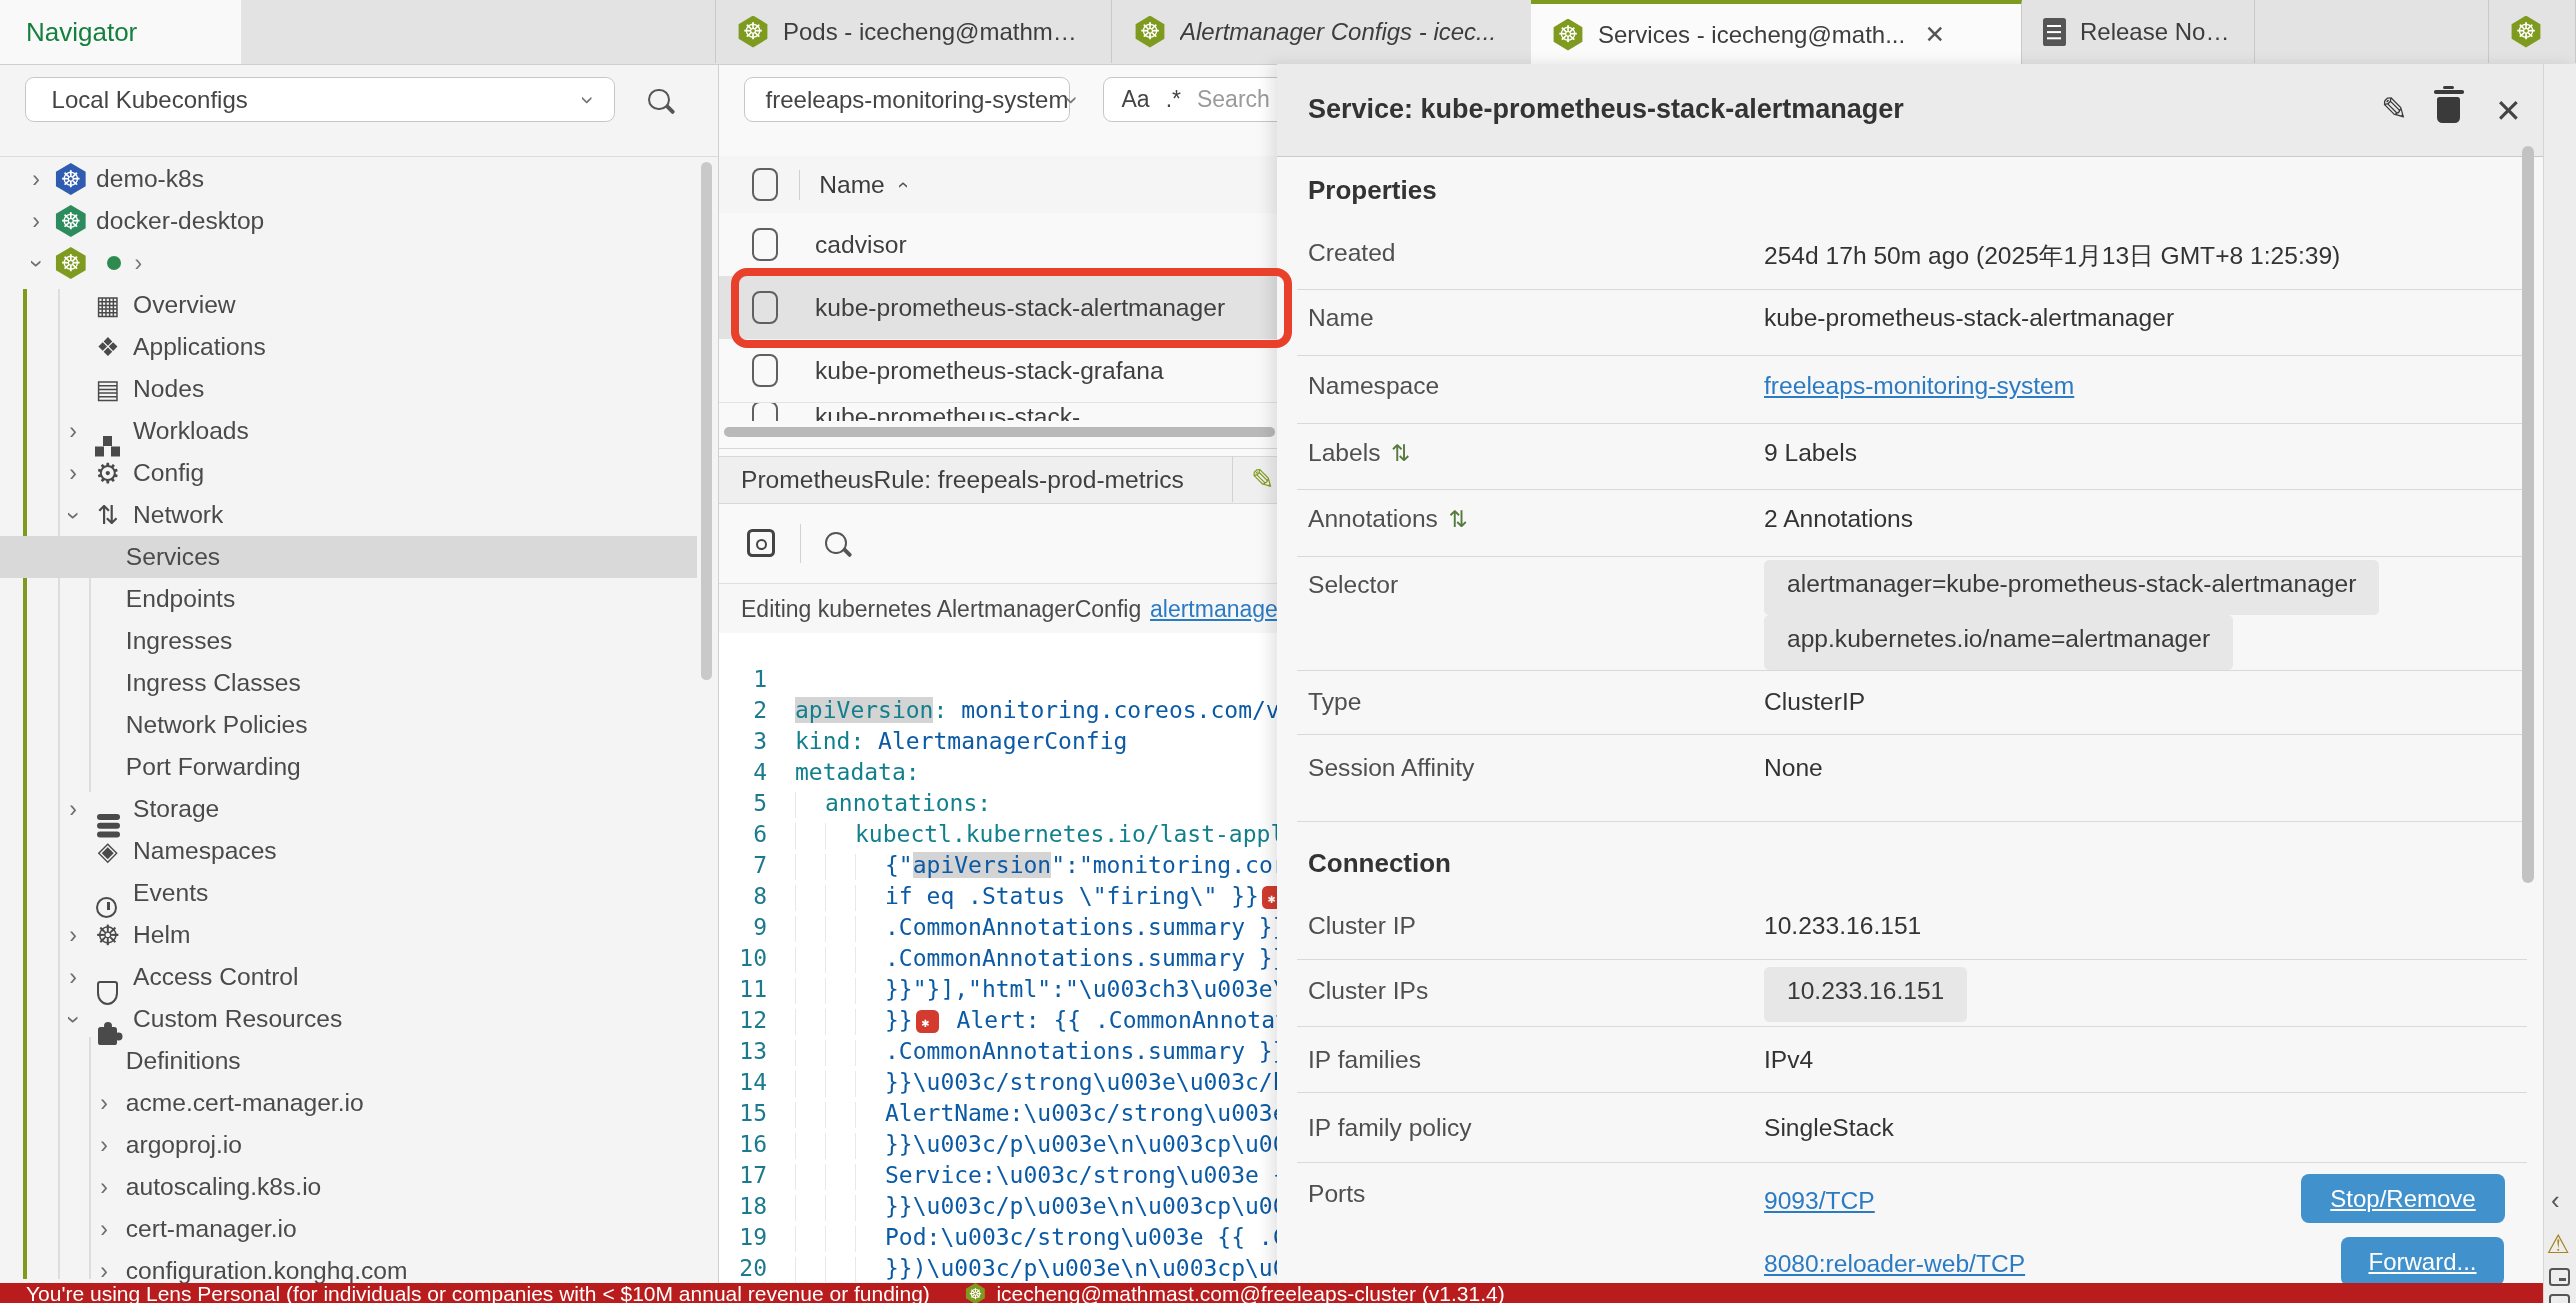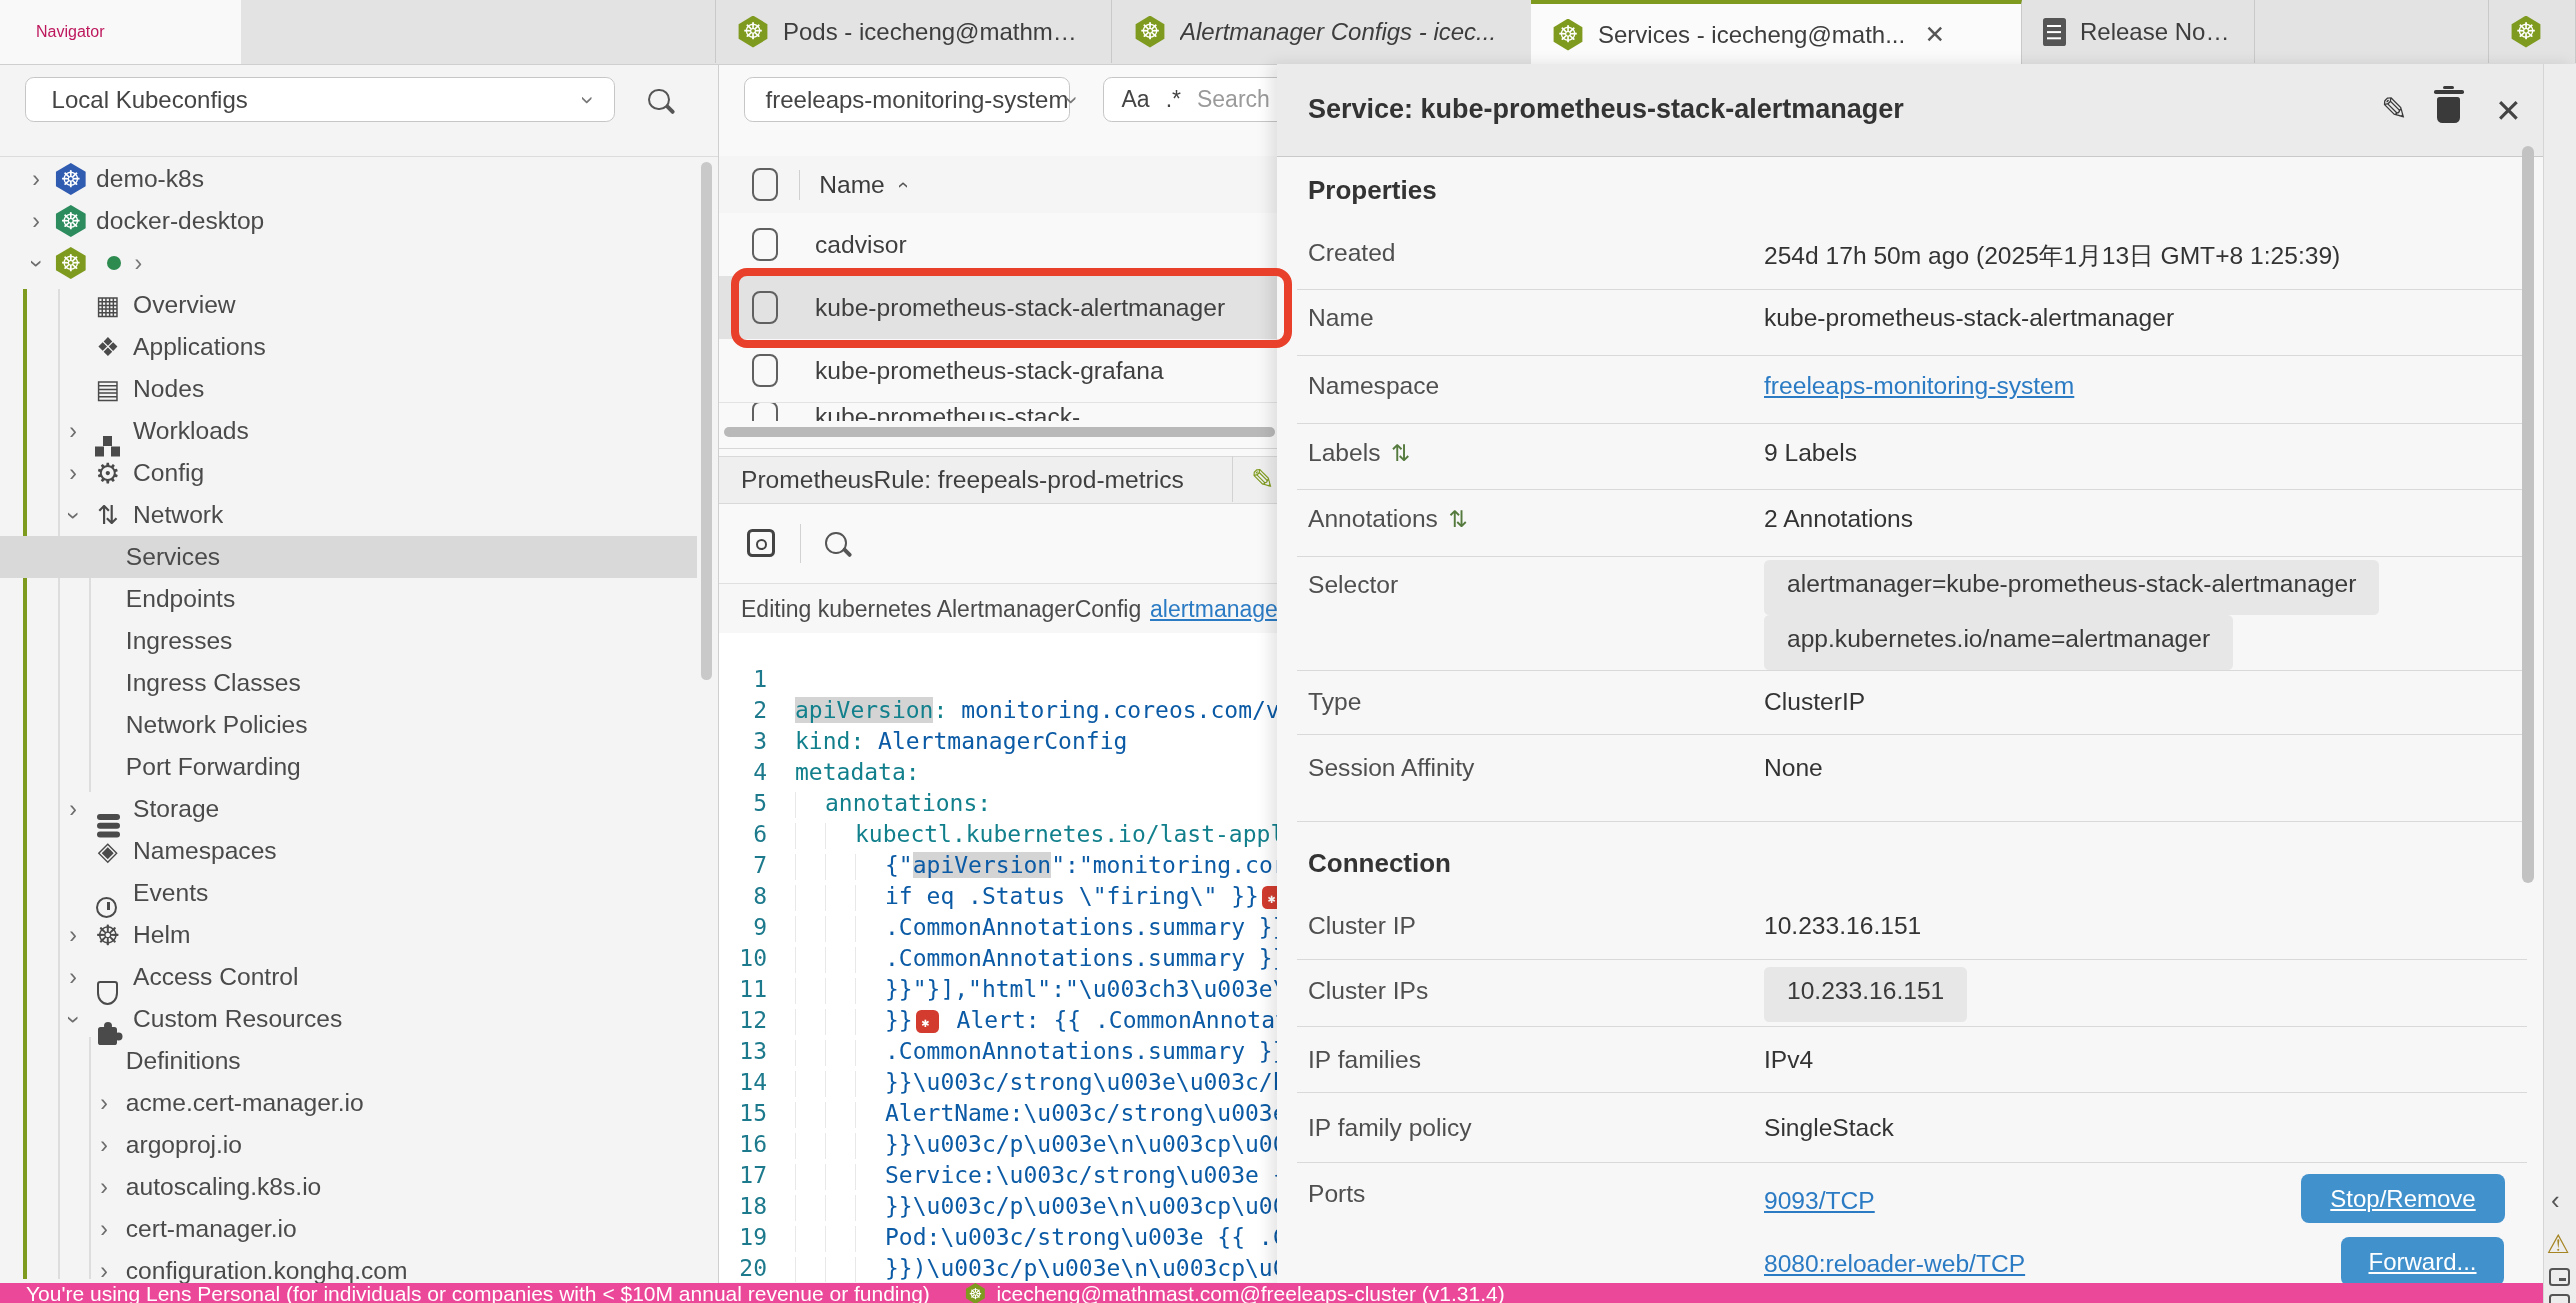--- a/index.html
+++ b/index.html
@@ -2,21 +2,21 @@
 <html style="font-size:14px"><head>
 <meta charset="utf-8">
 <style>
   html,body{margin:0;padding:0;}
   body{width:2576px;height:1304px;overflow:hidden;background:#e2e2e2;
        font-family:"Liberation Sans",sans-serif;color:#414141;position:relative;}
   .abs{position:absolute;}
   
   #topbar{left:0;top:0;width:2576px;height:64px;background:#e3e3e3;border-bottom:0.9px solid #cfcfcf;z-index:5;}
   #navcorner{left:0;top:0;width:241px;height:64px;background:#f9f9f9;display:flex;align-items:center;}
-  #navcorner span{margin-left:36px;font-size:16px;color:#be185d;}
+  #navcorner span{margin-left:26px;font-size:26px;color:#15803d;}
   .tab{top:0;height:63px;display:flex;align-items:center;gap:14px;padding:0 21px;box-sizing:border-box;
        border-right:0.9px solid #c9c9c9;border-left:0.9px solid #c9c9c9;font-size:24px;color:#3d3d3d;overflow:hidden;white-space:nowrap;}
   .tab .lbl{overflow:hidden;text-overflow:ellipsis;}
   .tab.italic .lbl{font-style:italic;}
   .tab.active{background:#fbfbfb;border-top:4.4px solid #7f9b1f;height:65px;border-left:0.9px solid #c9c9c9;}
   .tabclose{font-size:24.6px;color:#555;margin-left:5.3px;}
   
   .k8s{width:32px;height:32px;flex:0 0 32px;display:inline-flex;align-items:center;justify-content:center;
        clip-path:polygon(50% 0%,95% 27%,95% 73%,50% 100%,5% 73%,5% 27%);}
   .k8s .wheel{color:#fff;font-size:23px;line-height:1;}
@@ -122,21 +122,21 @@
   .chip{position:absolute;left:487px;background:#e7e7e7;border-radius:5.3px;height:55px;line-height:47px;padding:0 23px;font-size:24.6px;color:#3a3a3a;white-space:nowrap;}
   .btn{position:absolute;background:#4191cd;color:#fff;border-radius:8px;font-size:24px;display:flex;align-items:center;justify-content:center;text-decoration:underline;}
   #pscroll{left:1245px;top:82px;width:12.3px;height:737px;background:#c2c2c2;border-radius:6.1px;}
   
   #strip{left:2543px;top:64px;width:33px;height:1240px;background:#ededed;border-left:0.9px solid #d5d5d5;z-index:30;}
   #strip .s1{position:absolute;left:7px;top:1121px;font-size:26px;color:#555;}
   #strip .s2{position:absolute;left:2.6px;top:1165px;font-size:26px;color:#a58422;}
   .sbox{position:absolute;left:5.3px;width:21px;height:17.5px;border:2.6px solid #555;border-radius:3.5px;box-sizing:border-box;}
   .sbox::after{content:"";position:absolute;right:2.6px;bottom:2.6px;width:7px;height:2.6px;background:#555;}
   
-  #statusbar{left:0;top:1283px;width:2543px;height:21px;background:#ec4899;z-index:40;display:flex;align-items:center;color:#fff;font-size:21px;}
+  #statusbar{left:0;top:1283px;width:2543px;height:21px;background:#b91c1c;z-index:40;display:flex;align-items:center;color:#fff;font-size:21px;}
   #statusbar .lefttxt{margin-left:26px;white-space:nowrap;}
   #statusbar .k8s{margin-left:32px;}
   #statusbar .righttxt{margin-left:10.5px;white-space:nowrap;}
   
   #annot{left:731px;top:268px;width:561px;height:80px;border:8px solid #e8402a;border-radius:16px;z-index:50;box-sizing:border-box;}
 </style>
 </head>
 <body>
 
 <div id="topbar" class="abs">

